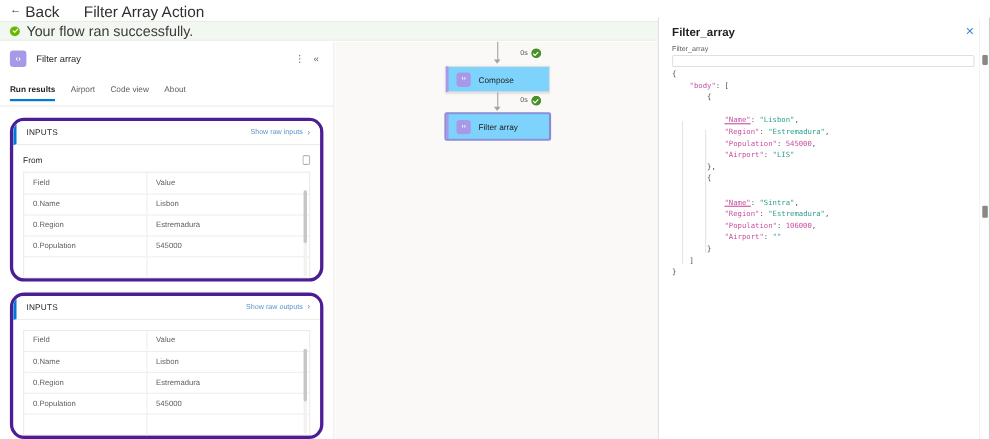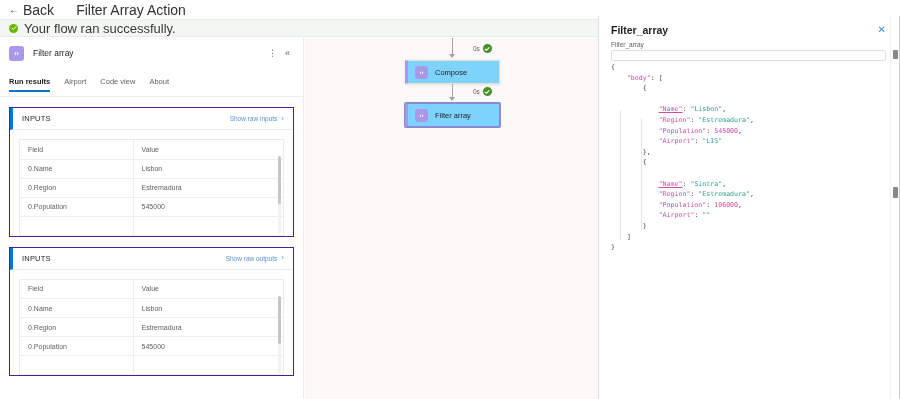--- a/index.html
+++ b/index.html
@@ -58,21 +58,21 @@
   }
   .tab {
     font-size: 7.5px; color: #605e5c; padding-bottom: 4px;
     border-bottom: 2px solid transparent; cursor: pointer; white-space: nowrap;
   }
   .tab.active { color: #201f1e; font-weight: bold; border-bottom-color: #0078d4; }
   .tabs-rule { height: 1px; background: #edebe9; margin: 0 0 0 0; }
 
   
   .section {
-    margin: 10px 9px 0 9px; border: 1px solid #4c1d95; border-radius: 0;
+    margin: 10px 9px 0 9px; border: 3px solid #4c1d95; border-radius: 13px;
     background: #ffffff; overflow: hidden;
   }
   .section-head {
     height: 22px; display: flex; align-items: center; justify-content: space-between;
     padding: 0 9px; border-left: 3px solid #0078d4; background: #fff;
     border-bottom: 1px solid #edebe9;
   }
   .section-title { font-size: 7.5px; color: #201f1e; letter-spacing: .2px; }
   .section-link {
     font-size: 6.5px; color: #5b93c9; display: flex; align-items: center; gap: 4px; cursor: pointer;
@@ -225,20 +225,28 @@
 
     <div class="section">
       <div class="section-head">
         <span class="section-title">INPUTS</span>
         <span class="section-link">
           <span>Show raw inputs</span>
           <span class="chev">›</span>
         </span>
       </div>
       <div class="subsection">
+        <div class="sub-head">
+          <span class="sub-title">From</span>
+          <span class="copy-icon">
+            <svg width="7" height="9" viewBox="0 0 8 10">
+                <rect x="0.5" y="0.5" width="7" height="9" rx="1" fill="none" stroke="#a19f9d" stroke-width="1"></rect>
+              </svg>
+          </span>
+        </div>
         <div class="table-wrap">
           <table class="kv">
             <tbody>
                 <tr>
               <th>Field</th>
               <th>Value</th>
             </tr>
             <tr>
               <td>0.Name</td>
               <td>Lisbon</td>

